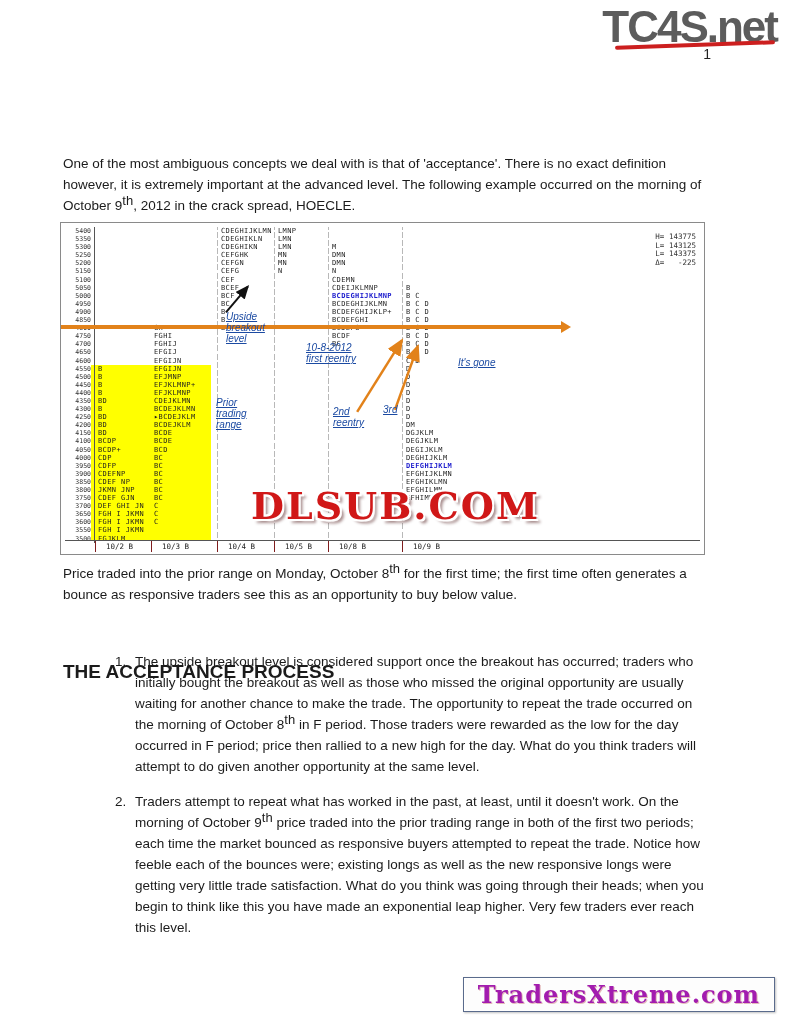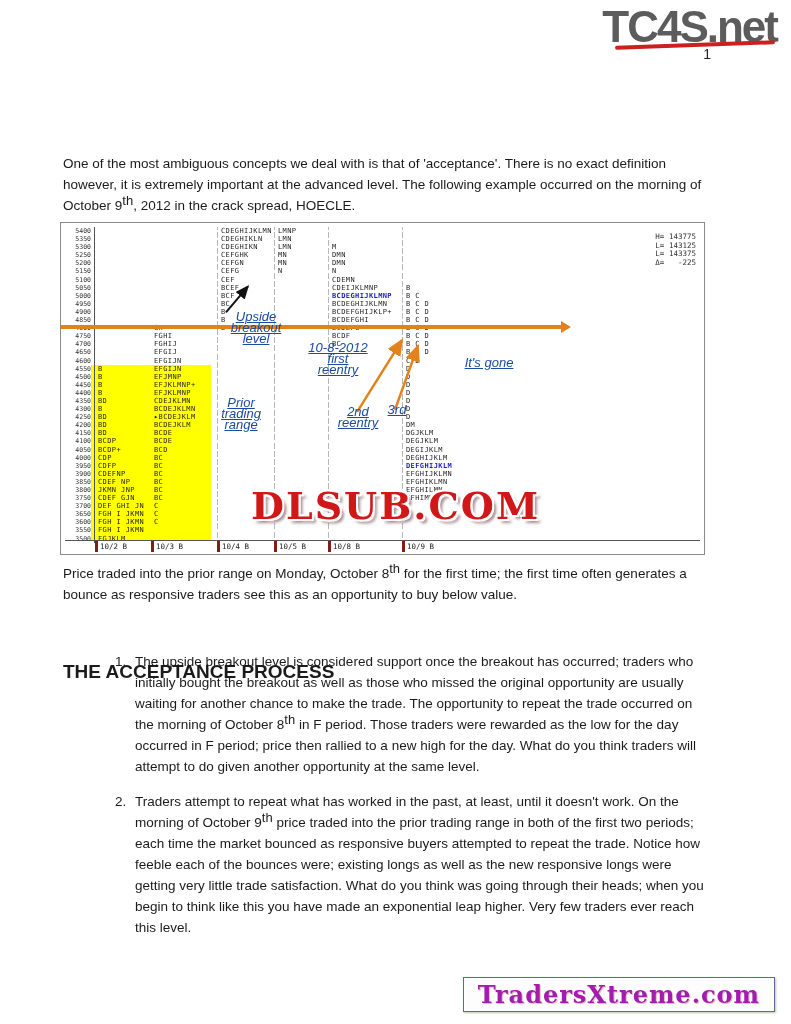--- a/index.html
+++ b/index.html
@@ -58,34 +58,34 @@
   .mp-c4 { width:74px; border-left:1px dashed #b8b8b8; }
   .mp-c5 { flex:1; border-left:1px dashed #b8b8b8; }
   .mp-blue { color:#1c1ccd; font-weight:bold; }
   .mp-dates {
     position:absolute; bottom:2px; left:4px; right:4px; display:flex;
     border-top:1px solid #555; z-index:3; height:12px;
   }
   .mp-dates::before { content:""; width:30px; flex:none; }
   .mp-date {
     font:7.5px/11px "DejaVu Sans Mono", monospace; color:#222;
-    border-left:3px solid #7f1d1d; padding-left:2px; white-space:pre; flex:none;
+    border-left:1px solid #7f1d1d; padding-left:10px; white-space:pre; flex:none;
   }
   .mp-stats {
     position:absolute; top:10px; right:8px; z-index:3;
     font:7.5px/8.5px "DejaVu Sans Mono", monospace; color:#333; white-space:pre; text-align:left;
   }
   .mp-line { position:absolute; left:0; top:102px; width:500px; height:3.5px; background:#e2821a; z-index:5; }
   .mp-line-head {
     position:absolute; left:500px; top:98px; width:0; height:0; z-index:5;
     border-left:10px solid #e2821a; border-top:6px solid transparent; border-bottom:6px solid transparent;
   }
   .ann {
-    position:absolute; z-index:6; color:#1b4aa2; font-size:13px; line-height:11px;
-    font-style:italic; text-decoration:underline; text-align:center;
+    position:absolute; z-index:6; color:#1b4aa2; font-size:10px; line-height:11px;
+    font-style:italic; text-decoration:underline; 
     font-family:"Liberation Sans", sans-serif;
   }
   .ann-upside { left:165px; top:88px; width:60px; }
   .ann-first { left:245px; top:119px; width:64px; }
   .ann-prior { left:155px; top:174px; width:50px; }
   .ann-second { left:272px; top:183px; width:50px; }
   .ann-third { left:322px; top:181px; width:28px; }
   .ann-gone { left:397px; top:134px; width:62px; }
   .mp-svg { position:absolute; inset:0; width:100%; height:100%; z-index:4; pointer-events:none; }
   .mp-watermark {

